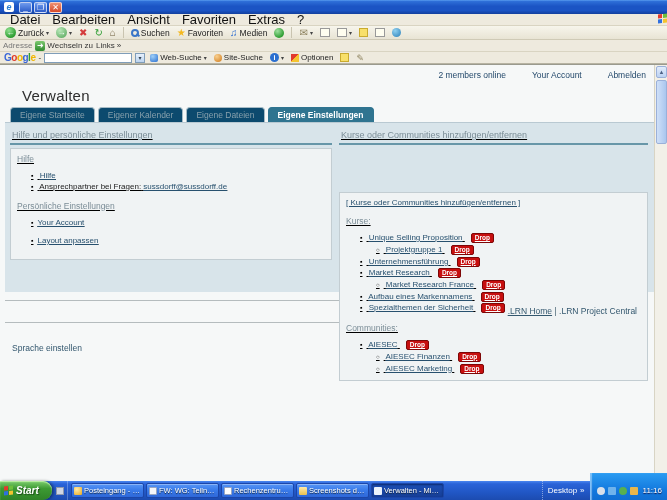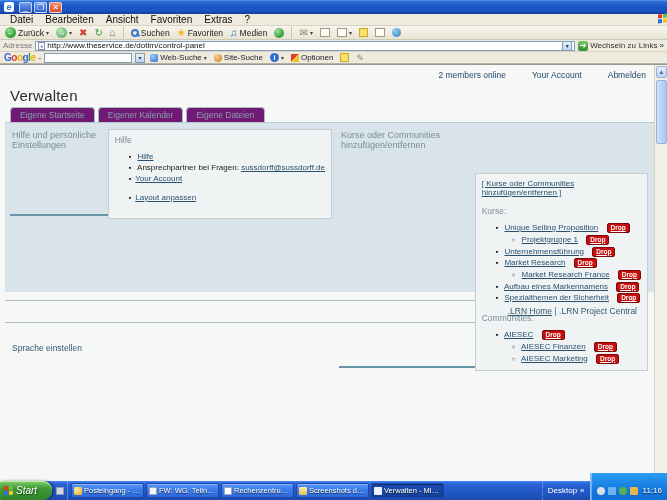--- a/index.html
+++ b/index.html
@@ -15,21 +15,21 @@
   .titlebar .ttext{color:#fff;font-size:9px;font-weight:bold;text-shadow:1px 1px 1px #123;flex:1;
     white-space:nowrap;overflow:hidden;}
   .wbtn{width:13px;height:11px;margin-left:2px;border:1px solid rgba(255,255,255,.7);border-radius:2px;
     color:#fff;font-size:8px;line-height:9px;text-align:center;
     background:linear-gradient(180deg,#6f9bee,#2c5cc8);}
   .wbtn.close{background:linear-gradient(180deg,#ef9071,#d6492a);}
 
   
   .menubar{position:absolute;top:14px;left:0;right:0;height:12px;background:#eeeade;
     border-bottom:1px solid #d9d4c2;display:flex;align-items:center;padding-left:4px;}
-  .menubar .mitem{font-size:10px;color:#111;padding:0 6px;line-height:12px;}
+  .menubar .mitem{font-size:13px;color:#111;padding:0 6px;line-height:12px;}
   .flag{display:grid;grid-template-columns:4px 4px;grid-template-rows:4px 4px;gap:1px;transform:skewY(-6deg);}
   .flag i{display:block;}
   .flag i:nth-child(1){background:#e23a2e;} .flag i:nth-child(2){background:#6cbf3c;}
   .flag i:nth-child(3){background:#2f6fe0;} .flag i:nth-child(4){background:#f4c430;}
 
   
   .toolbar{position:absolute;top:26px;left:0;right:0;height:14px;background:linear-gradient(180deg,#f7f5ec,#e8e4d4);
     border-bottom:1px solid #cfcab6;display:flex;align-items:center;padding-left:3px;gap:3px;}
   .tbtn{display:flex;align-items:center;gap:2px;font-size:8.5px;color:#222;padding:0 2px;height:13px;}
   .cir{width:11px;height:11px;border-radius:50%;color:#fff;font-size:8px;line-height:11px;text-align:center;
@@ -71,28 +71,28 @@
   .gico2{width:8px;height:8px;background:radial-gradient(circle at 35% 30%,#f8d08f,#d07a1a);border-radius:50%;}
   .ginfo{width:9px;height:9px;border-radius:50%;background:#2a6fd0;color:#fff;font-size:7px;line-height:9px;text-align:center;font-weight:bold;}
   .gopt{width:8px;height:8px;background:linear-gradient(135deg,#e23a2e 50%,#f4c430 50%);}
   .pencil{color:#8a7f5a;font-size:9px;}
 
   
   .viewport{position:absolute;top:64px;left:0;right:0;height:464px;background:#f6f8f8;overflow:hidden;
     border-top:1px solid #9a9a8e;padding-right:13px;}
   .userline{display:flex;justify-content:flex-end;gap:26px;font-size:8.5px;color:#24496b;margin:5px 8px 0 0;}
   .userline a{color:#24496b;text-decoration:none;}
-  h1.pagetitle{margin:7px 0 3px 10px;font-size:15px;font-weight:normal;color:#2d2d2d;letter-spacing:.2px;}
+  h1.pagetitle{margin:7px 0 3px 22px;font-size:15px;font-weight:normal;color:#2d2d2d;letter-spacing:.2px;}
   .tabs{display:flex;gap:3px;margin-left:10px;align-items:flex-end;}
   .tab{font-size:8.5px;padding:2px 9px 2px 9px;border:1px solid #a7bcc6;border-bottom:0;
-    border-radius:4px 4px 0 0;background:#701a75;color:#87a0ac;white-space:nowrap;}
+    border-radius:4px 4px 0 0;background:#0c4a6e;color:#87a0ac;white-space:nowrap;}
   .tab.state-active{background:#2f7490;color:#fff;font-weight:bold;border-color:#2f7490;}
   .band{margin:0 0 0 5px;height:170px;background:#d8e4ea;border-top:1px solid #b9c9d2;
     padding:6px 6px 6px 5px;display:flex;gap:7px;align-items:flex-start;}
-  .portlet{display:flex;flex-direction:row;}
+  .portlet{display:flex;flex-direction:column;text-decoration:underline;}
   .portlet.left{width:322px;} .portlet.right{flex:1;}
   .p-header{font-size:9px;color:#7b8d97;padding:1px 2px 3px 2px;border-bottom:2px solid #6796a8;margin-bottom:3px;}
   .p-box{background:#f0f3f4;border:1px solid #c3cdd2;padding:4px 6px;font-size:8px;color:#222;}
   .p-box.leftbox{min-height:90px;} .p-box.rightbox{min-height:134px;margin-top:44px;}
   .subhead{color:#7b8d97;font-size:8.5px;margin:1px 0 7px 0;}
   .p-box a{color:#27506e;text-decoration:underline;}
   ul.plist{list-style:none;margin:0 0 0 14px;padding:0;}
   ul.plist li{margin:0 0 1.5px 0;line-height:9.5px;white-space:nowrap;}
   ul.plist li:before{content:"▪";margin-right:4px;font-size:7px;color:#000;}
   ul.plist li.level-2{margin-left:16px;}
@@ -118,21 +118,21 @@
   .sthumb{position:absolute;left:1px;top:15px;width:11px;height:64px;
     background:linear-gradient(90deg,#cfe0f8,#aac6ee);border:1px solid #9ab0d9;border-radius:2px;}
 
   
   .taskbar{position:absolute;left:0;right:0;bottom:0;height:19px;
     background:linear-gradient(180deg,#4a86ef 0%,#2a63d8 15%,#2157c5 60%,#1c4bb0 100%);
     display:flex;align-items:center;}
   .startbtn{height:19px;width:52px;border-radius:0 9px 9px 0;display:flex;align-items:center;gap:3px;
     background:linear-gradient(180deg,#7fcf6f 0%,#3d9a33 40%,#2f8328 100%);
     box-shadow:inset 0 1px 1px #bff0a8, 2px 0 3px rgba(0,0,0,.4);padding-left:4px;}
-  .startbtn .slabel{color:#fff;font-weight:normal;font-style:italic;font-size:10px;text-shadow:1px 1px 1px #1c4f18;}
+  .startbtn .slabel{color:#fff;font-weight:bold;font-style:italic;font-size:10px;text-shadow:1px 1px 1px #1c4f18;}
   .quick{width:16px;height:19px;display:flex;align-items:center;justify-content:center;
     border-right:1px solid rgba(255,255,255,.25);}
   .quick .qico{width:8px;height:8px;background:#cfd6e4;border:1px solid #8f98ac;}
   .tasks{display:flex;align-items:center;gap:2px;margin-left:3px;}
   .task{width:73px;height:15px;border:1px solid #1c46a8;border-radius:2px;display:flex;align-items:center;gap:2px;
     background:linear-gradient(180deg,#5896f6,#3a7bea 45%,#2e68d9);box-shadow:inset 0 1px 0 #8ab4f8;
     padding:0 2px;overflow:hidden;}
   .task.state-active{background:linear-gradient(180deg,#1d4fb5,#163e96);box-shadow:inset 0 1px 2px #0c2a6e;}
   .task .ticon{width:8px;height:8px;flex:none;border-radius:1px;background:#dce6f4;}
   .ticon.icon-outlook{background:radial-gradient(circle at 35% 30%,#ffe9a8,#e8a81f);}
@@ -237,25 +237,20 @@
     <span class="tbtn">
         <span class="blocky"></span>
       </span>
     <span class="tbtn">
         <span class="msn"></span>
       </span>
   </div>
 
   <div class="addressbar">
     <span class="alabel">Adresse</span>
-    <span class="afield">
-      <span class="pgico">e</span>
-      <input value="http://www.theservice.de/dotlrn/control-panel" style="">
-      <span class="adrop">▾</span>
-    </span>
     <span class="goarea">
       <span class="goico">➜</span>
       <span>Wechseln zu</span>
     </span>
     <span class="goarea">
       <span>Links</span>
       <span class="chev">»</span>
     </span>
   </div>
 
@@ -300,37 +295,39 @@
     <h1 class="pagetitle">Verwalten</h1>
 
     <div class="tabs">
 
         <span class="tab state-inactive"><span>Eigene Startseite</span></span>
 
         <span class="tab state-inactive"><span>Eigener Kalender</span></span>
 
         <span class="tab state-inactive"><span>Eigene Dateien</span></span>
 
+        <span class="tab state-active"><span>Eigene Einstellungen</span></span>
       </div>
 
     <div class="band">
 
       <div class="portlet left">
         <div class="p-header">Hilfe und persönliche Einstellungen</div>
         <div class="p-box leftbox">
           <div class="subhead">Hilfe</div>
           <ul class="plist">
             <li class="level-1">
               <a href="#">Hilfe</a>
             </li>
             <li class="level-1">
               <span class="plain">Ansprechpartner bei Fragen:</span>
               <a href="#">sussdorff@sussdorff.de</a>
             </li>
           </ul>
+          <div class="subhead" style="margin-top:9px;">Persönliche Einstellungen</div>
           <ul class="plist spread">
 
               <li class="level-1"><a href="#">Your Account</a></li>
 
               <li class="level-1"><a href="#">Layout anpassen</a></li>
             </ul>
         </div>
       </div>
 
       <div class="portlet right">

